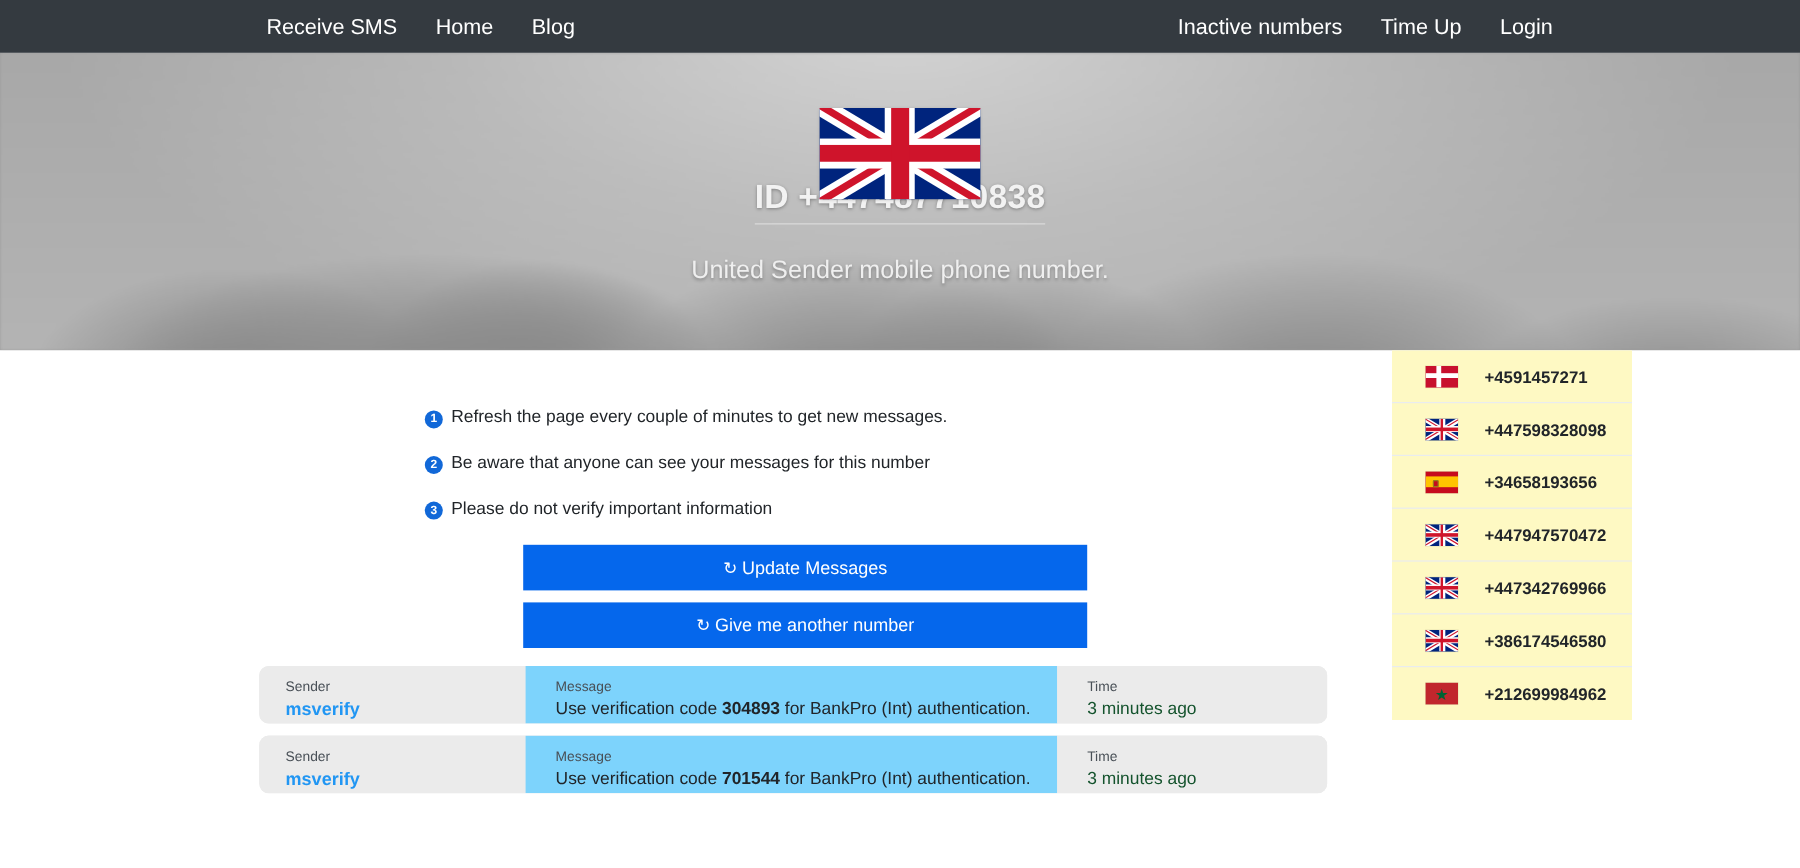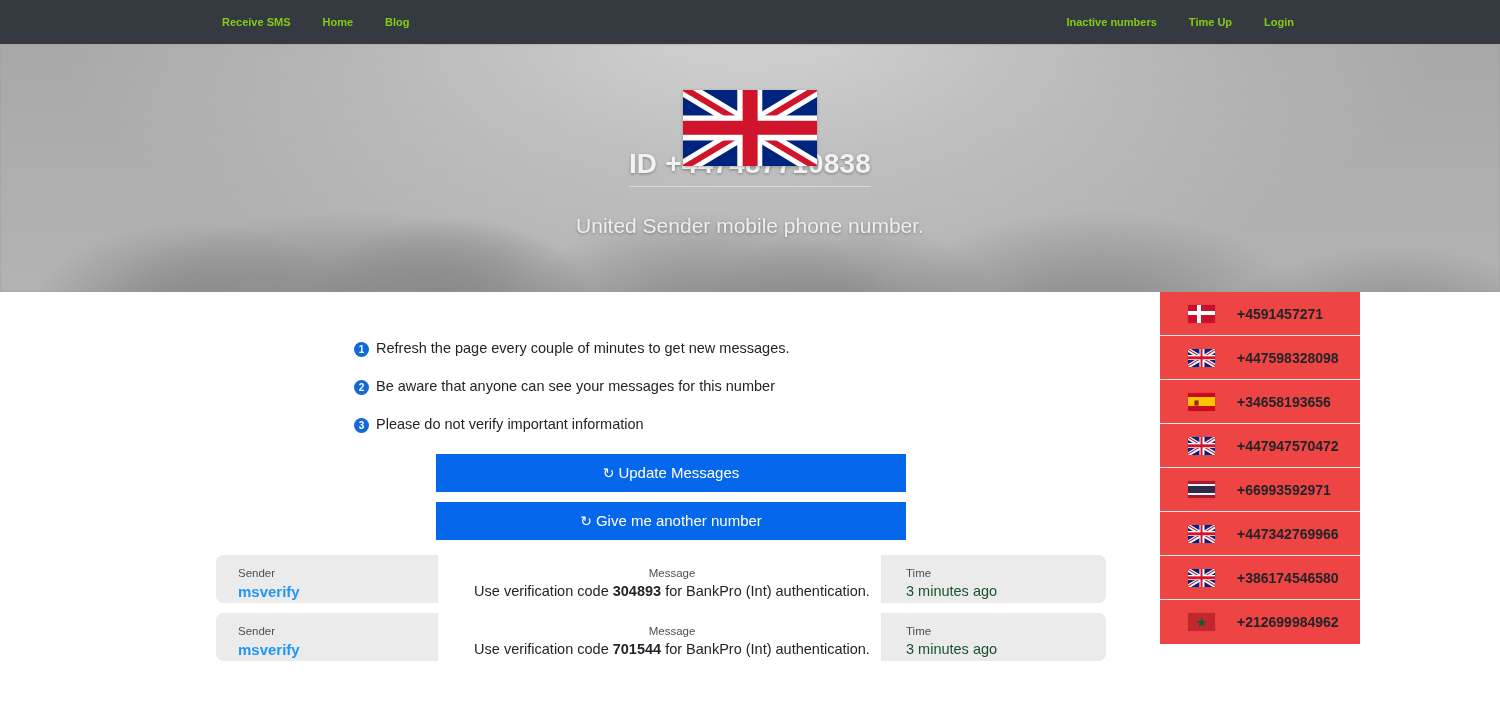--- a/index.html
+++ b/index.html
@@ -15,23 +15,23 @@
     height: 44px;
     background: #343a40;
     display: flex;
     align-items: center;
     position: relative;
     z-index: 20;
   }
   .nav-left { display: flex; align-items: center; margin-left: 206px; gap: 0; }
   .nav-right { display: flex; align-items: center; margin-left: auto; margin-right: 190px; gap: 0; }
   .nav-link {
-    color: #84cc16;
-    font-size: 11px;
-    font-weight: bold;
+    color: #ffffff;
+    font-size: 18px;
+    font-weight: normal;
     text-decoration: none;
     padding: 0 16px;
     line-height: 44px;
     white-space: nowrap;
     cursor: pointer;
   }
 
   
   .hero {
     height: 248px;
@@ -163,39 +163,39 @@
   .msgs { margin-top: 15px; }
   .msg-card {
     display: flex;
     background: #ebebeb;
     border-radius: 8px;
     overflow: hidden;
     margin-bottom: 10px;
     height: 48px;
   }
   .msg-sender { width: 222px; background: #ebebeb; padding: 12px 0 0 22px; }
-  .msg-body   { flex: 1; background: #ffffff; padding: 12px 0 0 25px; text-align: center; }
+  .msg-body   { flex: 1; background: #7dd3fc; padding: 12px 0 0 25px; }
   .msg-time   { width: 225px; background: #ebebeb; padding: 12px 12px 0 25px; }
   .col-label {
     font-size: 11.5px;
     color: #495057;
     margin-bottom: 4px;
   }
   .sender-value { font-size: 15px; color: #2196f3; font-weight: bold; cursor: pointer; }
   .msg-value { font-size: 14.5px; color: #212529; }
   .msg-value b { font-weight: bold; }
   .time-value { font-size: 14.5px; color: #14532d; }
 
   
   .sidebar {
     position: absolute;
     left: 1160px;
     top: 0;
     width: 200px;
-    background: #ef4444;
+    background: #fef9c3;
     text-align: center;
   }
   .side-item {
     display: flex;
     align-items: center;
     height: 44px;
     padding-left: 28px;
     gap: 22px;
     border-bottom: 1px solid #e9ecef;
     cursor: pointer;
@@ -363,30 +363,20 @@
           <i class="dr1"></i>
           <i class="dr2"></i>
           <i class="cvw"></i>
           <i class="cvh"></i>
           <i class="crw"></i>
           <i class="crh"></i>
         </span>
         <span class="side-num">+447947570472</span>
       </div>
       <div class="side-item">
-        <span class="flag-sm th">
-          <i class="t1"></i>
-          <i class="t2"></i>
-          <i class="t3"></i>
-          <i class="t4"></i>
-          <i class="t5"></i>
-        </span>
-        <span class="side-num">+66993592971</span>
-      </div>
-      <div class="side-item">
         <span class="flag-sm uk">
           <i class="dw1"></i>
           <i class="dw2"></i>
           <i class="dr1"></i>
           <i class="dr2"></i>
           <i class="cvw"></i>
           <i class="cvh"></i>
           <i class="crw"></i>
           <i class="crh"></i>
         </span>

